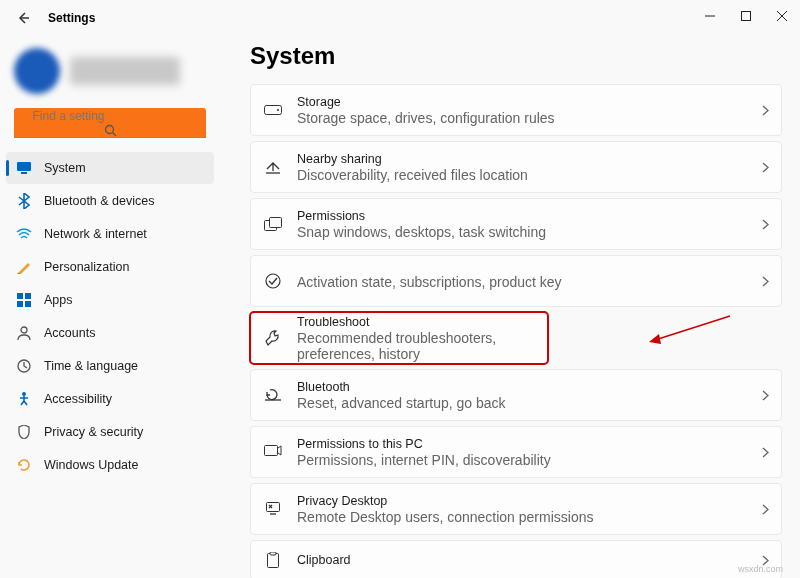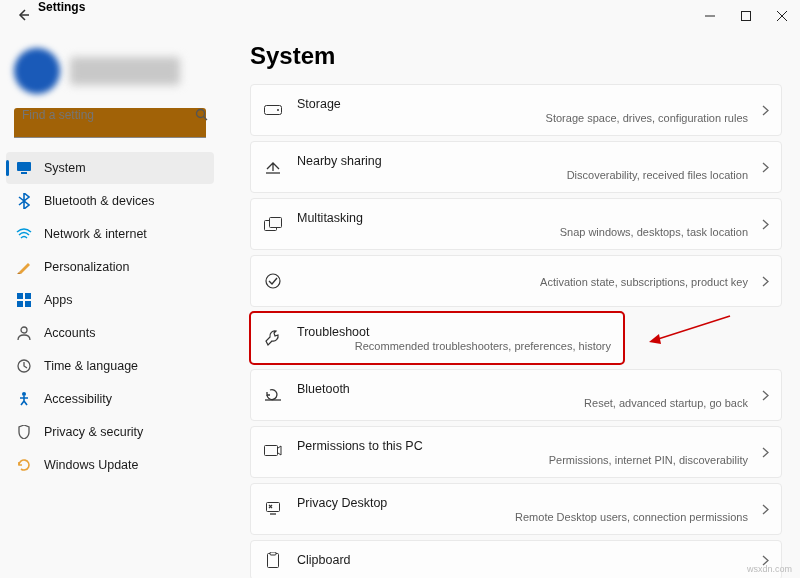--- a/index.html
+++ b/index.html
@@ -1,49 +1,49 @@
 <!DOCTYPE html>
 <html><head>
   <meta charset="utf-8">
   <style>
     * { margin: 0; padding: 0; box-sizing: border-box; font-family: 'Segoe UI', sans-serif; }
     body { width: 800px; height: 578px; background: #f9f9f9; overflow: hidden; position: relative; }
     .window-controls { position: absolute; top: 0; right: 0; display: flex; height: 32px; }
     .window-controls div { width: 36px; display: flex; align-items: center; justify-content: center; color: #222; }
-    .titlebar { display: flex; align-items: flex-start; height: 36px; padding-left: 8px; }
+    .titlebar { display: flex; align-items: center; height: 36px; padding-left: 8px; gap: 10px; }
     .back-arrow { width: 30px; height: 30px; display: flex; align-items: center; justify-content: center; cursor: pointer; }
     .title { font-size: 12px; font-weight: 600; }
     .container { display: flex; height: calc(100% - 36px); }
     .sidebar { width: 220px; padding: 6px 6px 0 6px; }
     .profile { display: flex; align-items: center; gap: 10px; padding: 6px 8px 14px 8px; }
     .avatar { width: 46px; height: 46px; border-radius: 50%; background: #1a5ab8; filter: blur(3px); }
     .pname { height: 28px; width: 110px; background: #c8c8c8; filter: blur(4px); border-radius: 4px; }
-    .search { display: flex; align-items: flex-start; height: 30px; border-bottom: 1px solid #888; margin: 0 8px 14px 8px; background: #a16207; border-radius: 3px 3px 0 0; }
+    .search { display: flex; align-items: center; height: 30px; border-bottom: 1px solid #888; margin: 0 8px 14px 8px; background: #f97316; border-radius: 3px 3px 0 0; flex-direction: column; }
     .search input { flex: 1; border: none; background: transparent; padding: 0 8px; font-size: 12px; outline: none; }
     .search-ic { padding: 0 10px; color: #555; }
     .nav { display: flex; flex-direction: column; gap: 1px; }
     .nav-item { display: flex; align-items: center; height: 32px; padding: 0 10px; border-radius: 4px; cursor: pointer; gap: 12px; position: relative; }
     .nav-item.active { background: #ececec; }
     .nav-item.active::before { content: ''; position: absolute; left: 0; top: 8px; bottom: 8px; width: 3px; background: #0067c0; border-radius: 2px; }
     .nav-ic { width: 16px; height: 16px; display: flex; align-items: center; justify-content: center; font-size: 14px; }
     .nav-label { font-size: 12.5px; color: #1a1a1a; }
     .main { flex: 1; padding: 6px 18px 0 30px; overflow: hidden; }
     .page-title { font-size: 24px; font-weight: 600; margin-bottom: 14px; }
     .cards { display: flex; flex-direction: column; gap: 5px; }
     .card { display: flex; align-items: center; height: 52px; background: #fdfdfd; border: 1px solid #e9e9e9; border-radius: 4px; padding: 12px 12px; cursor: pointer; gap: 14px; position: relative; }
-    .card.highlight { outline: 2px solid #cc0000; outline-offset: -1px; width: 374px; }
+    .card.highlight { outline: 2px solid #cc0000; outline-offset: -1px; width: 298px; }
     .card-ic { width: 20px; height: 20px; display: flex; align-items: center; justify-content: center; color: #333; flex-shrink: 0; }
     .card-body { flex: 1; }
     .card-title { font-size: 12.5px; color: #1a1a1a; }
-    .card-sub { font-size: 11px; color: #646464; margin-top: 1px; text-align: right; }
+    .card-sub { font-size: 14px; color: #646464; margin-top: 1px; }
     .chev { color: #666; flex-shrink: 0; }
     .card.cut { height: 40px; }
     .arrow-anno { position: absolute; left: 645px; top: 310px; pointer-events: none; }
     svg { display: block; }
-    .watermark { position: absolute; bottom: 4px; right: 8px; font-size: 9px; color: #bbb; }
+    .watermark { position: absolute; bottom: 4px; right: 17px; font-size: 9px; color: #bbb; }
   </style>
 </head>
 <body>
 
 <div class="window-controls">
   <div>
       <svg width="10" height="10">
         <line x1="0" y1="5" x2="10" y2="5" stroke="#222" stroke-width="1"></line>
       </svg>
     </div>
@@ -219,22 +219,22 @@
       </div>
 
       <div class="card">
         <span class="card-ic">
             <svg width="18" height="14" viewBox="0 0 18 14">
               <rect x="0.5" y="3.5" width="12" height="10" rx="1" fill="none" stroke="#333"></rect>
               <rect x="5.5" y="0.5" width="12" height="10" rx="1" fill="#f9f9f9" stroke="#333"></rect>
             </svg>
           </span>
         <div class="card-body">
-            <div class="card-title">Multitasking</div>
-            <div class="card-sub">Snap windows, desktops, task location</div>
+            <div class="card-title">Permissions</div>
+            <div class="card-sub">Snap windows, desktops, task switching</div>
           </div>
         <span class="chev">
             <svg width="7" height="11">
               <path d="M1 1 L6 5.5 L1 10" fill="none" stroke="#666" stroke-width="1.3"></path>
             </svg>
           </span>
       </div>
 
       <div class="card">
         <span class="card-ic">

